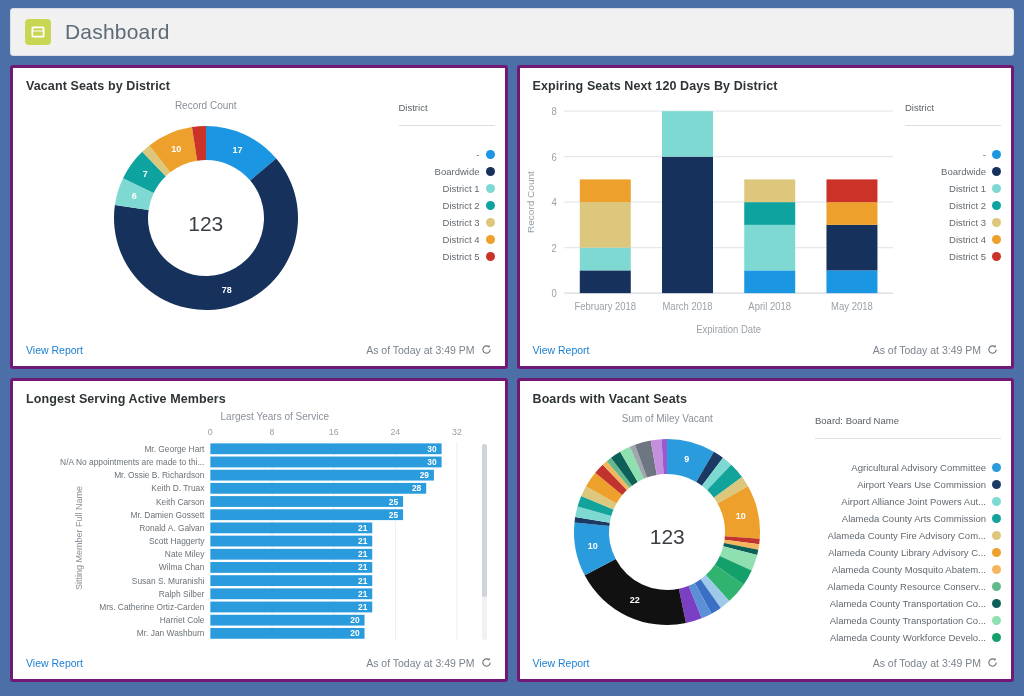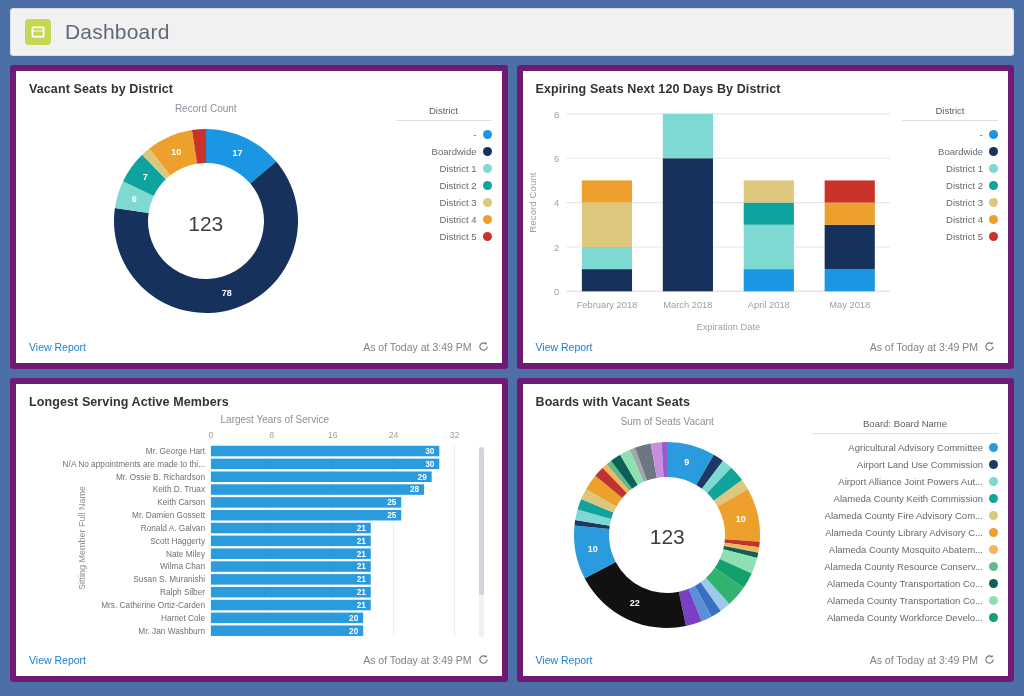--- a/index.html
+++ b/index.html
@@ -48,21 +48,21 @@
 
   
   .grid {
     display: grid;
     grid-template-columns: 1fr 1fr;
     grid-template-rows: 304px 304px;
     gap: 9px;
   }
   .panel {
     background: #fff;
-    border: 6px solid #701a75;
+    border: 3px solid #701a75;
     border-radius: 3px;
     display: flex;
     flex-direction: column;
     overflow: hidden;
     position: relative;
   }
   .panel-title {
     font-size: 12.5px;
     font-weight: bold;
     color: #2f3437;
@@ -110,25 +110,25 @@
   
   .legend {
     width: 106px;
     flex: 0 0 106px;
     padding: 6px 10px 0 0;
     font-size: 9.5px;
     color: #62696f;
   }
   .legend.wide { width: 196px; flex: 0 0 196px; }
   .legend-title {
-    text-align: center;
+    text-align: left;
     color: #5a6166;
-    padding-bottom: 4px;
+    padding-bottom: 12px;
     border-bottom: 1px solid #dcdfe3;
-    margin-bottom: 5px;
+    margin-bottom: 20px;
     font-size: 9.5px;
   }
   .legend-item {
     display: flex; align-items: center; justify-content: flex-end;
     gap: 6px; height: 17px;
   }
   .legend-item .lbl { white-space: nowrap; overflow: hidden; text-overflow: ellipsis; }
   .legend-dot {
     width: 9px; height: 9px; border-radius: 50%; flex: 0 0 9px;
   }
@@ -419,21 +419,21 @@
         </span>
       </span>
     </div>
   </div>
 
   <div class="panel">
     <div class="panel-title">Boards with Vacant Seats</div>
     <div class="panel-body">
       <div class="donut-wrap">
         <div class="donut-col">
-          <div class="chart-sub">Sum of Seats Vacant</div>
+          <div class="chart-sub">Sum of Miley Vacant</div>
           <div class="donut-holder">
             <svg id="donut2" width="250" height="218" viewBox="0 0 250 218">
                 <path d="M 125 15 A 93 93 0 0 1 171.89356164322083 27.688146102748647 L 154.24544704630978 57.91303735440238 A 58 58 0 0 0 125 50 Z" fill="#2a9bdc"></path>
                 <text x="144.71921240196286" y="38.12062937808618" text-anchor="middle" class="slice-label">9</text>
                 <path d="M 171.89356164322083 27.688146102748647 A 93 93 0 0 1 180.9809114569615 33.73602789745331 L 159.91282650004052 61.68483460271281 A 58 58 0 0 0 154.24544704630978 57.91303735440238 Z" fill="#1b3a63"></path>
                 <path d="M 180.9809114569615 33.73602789745331 A 93 93 0 0 1 189.29701530962933 40.8070403816494 L 165.09921384901614 66.09471335629748 A 58 58 0 0 0 159.91282650004052 61.68483460271281 Z" fill="#7ed9d3"></path>
                 <path d="M 189.29701530962933 40.8070403816494 A 93 93 0 0 1 200.077759111519 53.115301888479614 L 171.82268847815163 73.770833435826 A 58 58 0 0 0 165.09921384901614 66.09471335629748 Z" fill="#12a39b"></path>
                 <path d="M 200.077759111519 53.115301888479614 A 93 93 0 0 1 205.9915886325183 62.29045427067852 L 175.51088323318345 79.49297148063822 A 58 58 0 0 0 171.82268847815163 73.770833435826 Z" fill="#dcc77d"></path>
                 <path d="M 205.9915886325183 62.29045427067852 A 93 93 0 0 1 217.74957933748854 114.82022966760789 L 182.84382367284232 112.25347656689524 A 58 58 0 0 0 175.51088323318345 79.49297148063822 Z" fill="#eda12c"></path>
                 <text x="198.6768767011464" y="94.50855253278017" text-anchor="middle" class="slice-label">10</text>
@@ -470,29 +470,29 @@
           </div>
         </div>
         <div class="legend wide">
           <div class="legend-title">Board: Board Name</div>
           <div id="legend4">
               <div class="legend-item">
                 <span class="lbl">Agricultural Advisory Committee</span>
                 <span class="legend-dot" style="background: rgb(42, 155, 220);"></span>
               </div>
               <div class="legend-item">
-                <span class="lbl">Airport Land Use Commission</span>
+                <span class="lbl">Airport Years Use Commission</span>
                 <span class="legend-dot" style="background: rgb(27, 58, 99);"></span>
               </div>
               <div class="legend-item">
                 <span class="lbl">Airport Alliance Joint Powers Aut...</span>
                 <span class="legend-dot" style="background: rgb(126, 217, 211);"></span>
               </div>
               <div class="legend-item">
-                <span class="lbl">Alameda County Keith Commission</span>
+                <span class="lbl">Alameda County Arts Commission</span>
                 <span class="legend-dot" style="background: rgb(18, 163, 155);"></span>
               </div>
               <div class="legend-item">
                 <span class="lbl">Alameda County Fire Advisory Com...</span>
                 <span class="legend-dot" style="background: rgb(220, 199, 125);"></span>
               </div>
               <div class="legend-item">
                 <span class="lbl">Alameda County Library Advisory C...</span>
                 <span class="legend-dot" style="background: rgb(237, 161, 44);"></span>
               </div>

